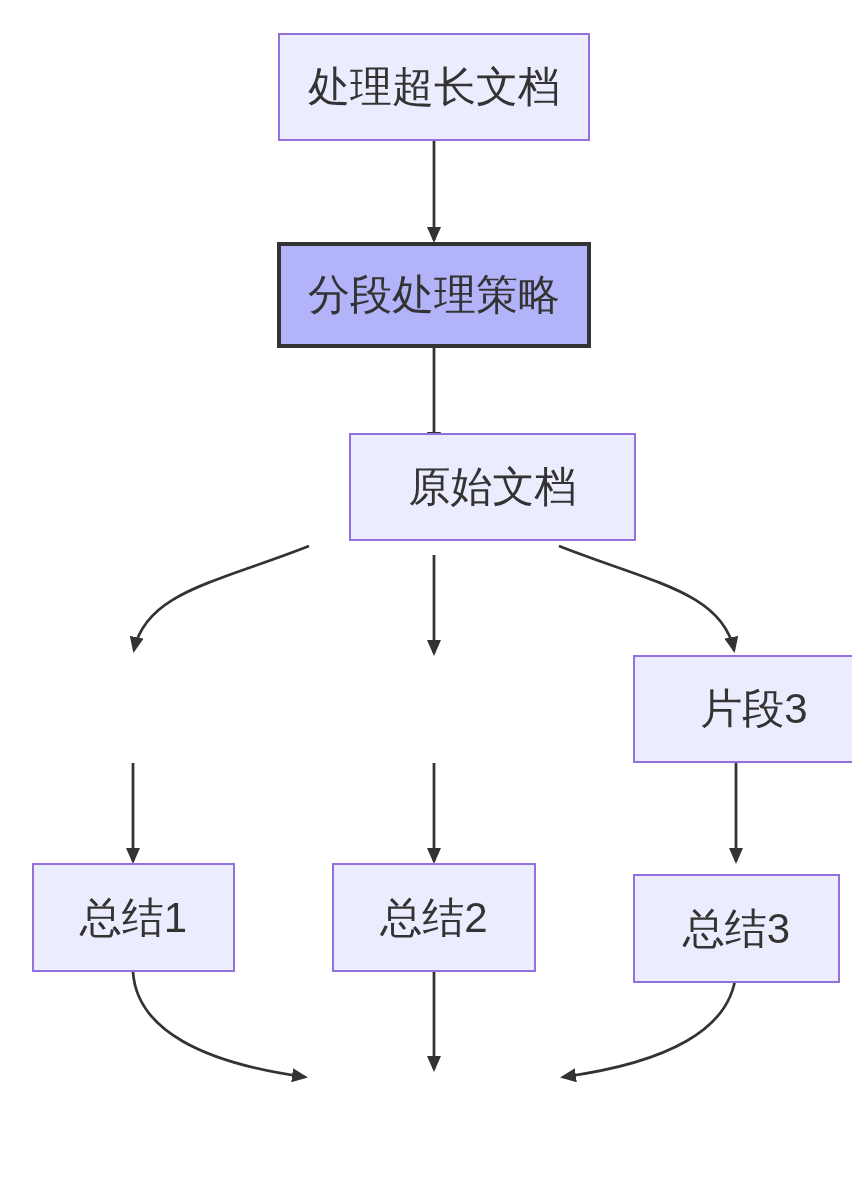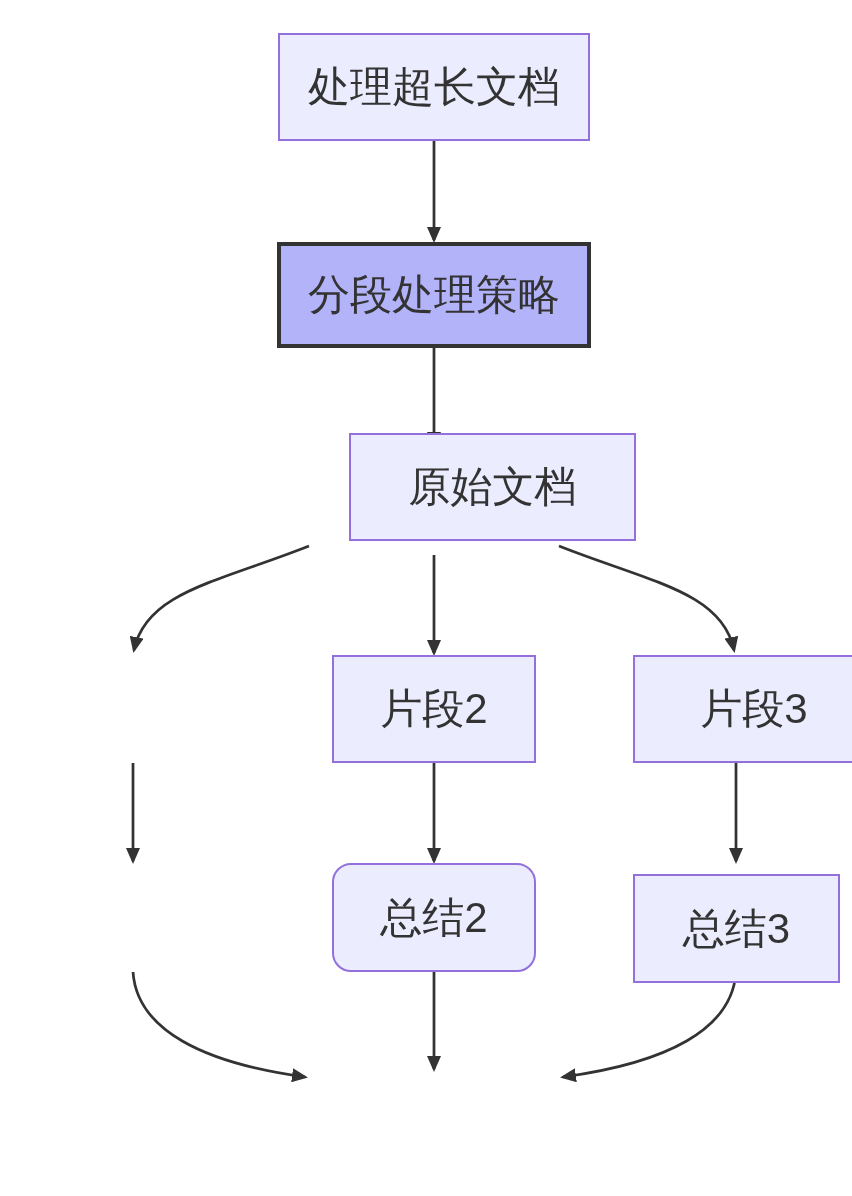--- a/index.html
+++ b/index.html
@@ -51,21 +51,21 @@
     border: 4px solid var(--success-border, #333333);
   }
   
   .n-root     { left: 278px; top: 33px;   width: 312px; height: 108px; }
   .n-strategy { left: 277px; top: 242px;  width: 314px; height: 106px; }
   .n-source   { left: 309px; top: 433px;  width: 287px; height: 108px; margin-left: 40px; }
   .n-chunk1   { left: 32px;  top: 655px;  width: 202px; height: 108px; }
   .n-chunk2   { left: 332px; top: 655px;  width: 204px; height: 108px; }
   .n-chunk3   { left: 633px; top: 655px;  width: 242px; height: 108px; }
   .n-summary1 { left: 32px;  top: 863px;  width: 203px; height: 109px; }
-  .n-summary2 { left: 332px; top: 863px;  width: 204px; height: 109px; border-radius: 19px; }
+  .n-summary2 { left: 332px; top: 863px;  width: 204px; height: 109px; }
   .n-summary3 { left: 633px; top: 863px;  width: 207px; height: 109px; margin-top: 11px; }
   .n-final    { left: 310px; top: 1071px; width: 248px; height: 107px; }
 </style>
 </head>
 <body>
 
 <div class="diagram">
 
   <svg class="edges-layer" viewBox="0 0 852 1196" xmlns="http://www.w3.org/2000/svg">
     <defs>
@@ -92,28 +92,28 @@
 
   <div class="node emphasis n-strategy">
     <span>分段处理策略</span>
   </div>
 
   <div class="node n-source">
     <span>原始文档</span>
   </div>
 
 
-  <div class="node n-chunk2">
-    <span>片段2</span>
-  </div>
 
   <div class="node n-chunk3">
     <span>片段3</span>
   </div>
 
+  <div class="node n-summary1">
+    <span>总结1</span>
+  </div>
 
   <div class="node n-summary2">
     <span>总结2</span>
   </div>
 
   <div class="node n-summary3">
     <span>总结3</span>
   </div>
 
 

